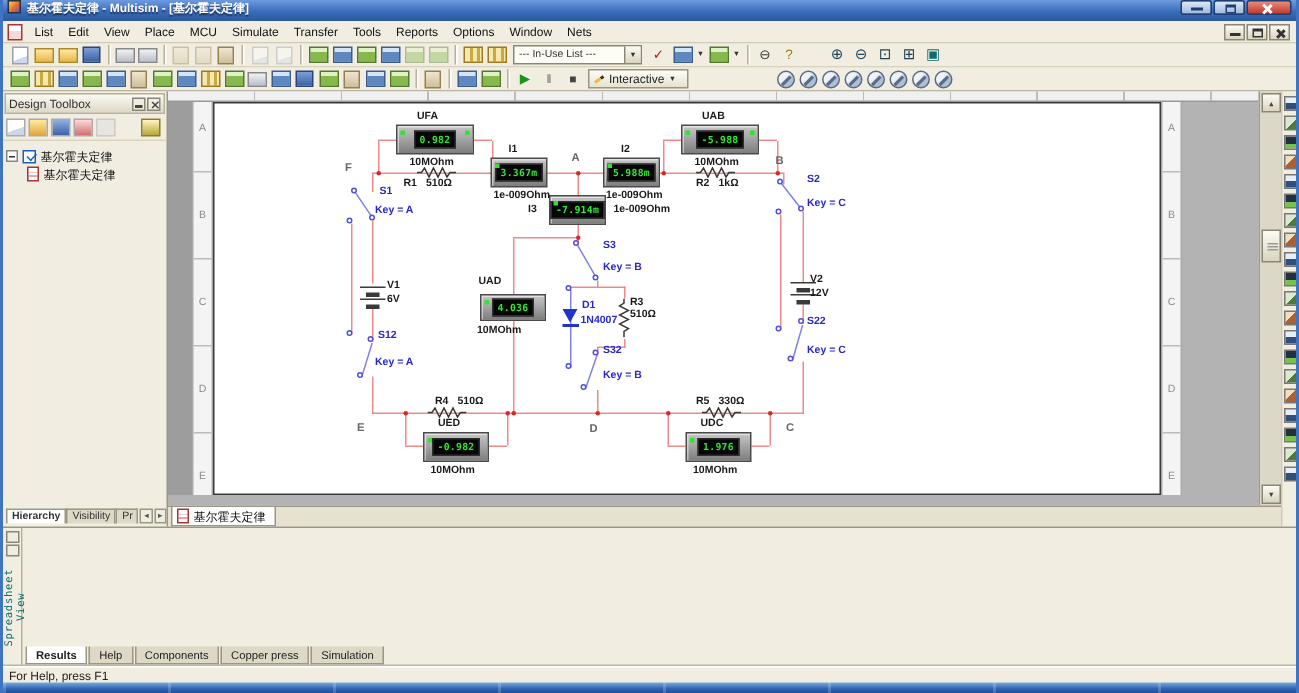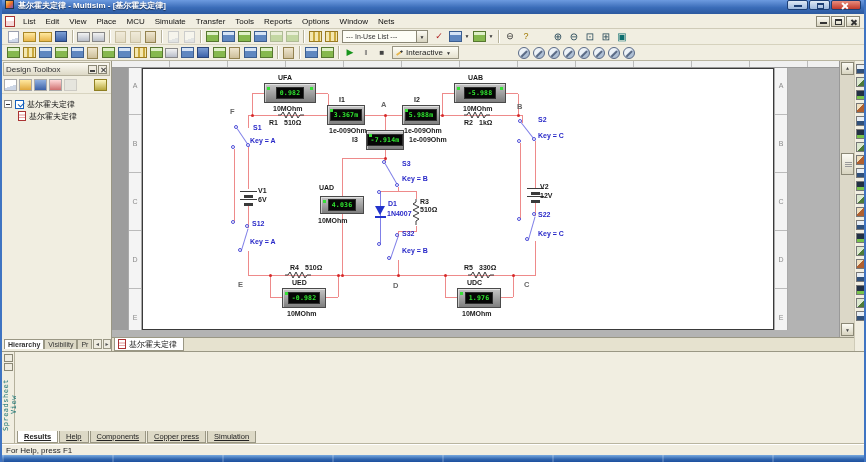--- a/index.html
+++ b/index.html
@@ -155,21 +155,21 @@
   .dio-bar{position:absolute;width:11px;height:2px;background:#2233cc;}
   
   .ssv{position:absolute;left:0;top:351px;width:866px;height:93px;background:#f1eee1;z-index:7;border-top:1px solid #9a9784;}
   .ssv-strip{position:absolute;left:0;top:0;width:13px;height:93px;border-right:1px solid #b5b19c;}
   .ssv-vtxt{position:absolute;left:0px;top:16px;width:13px;height:74px;writing-mode:vertical-rl;transform:rotate(180deg);
      font-size:7px;color:#0e6e6e;text-align:center;letter-spacing:.5px;font-family:"DejaVu Sans Mono",monospace;}
   .ssv-btn{position:absolute;left:2px;width:9px;height:8px;border:1px solid #8a8775;background:#efece0;}
   .ssv-content{position:absolute;left:15px;top:2px;right:4px;height:76px;background:#fff;border:1px solid #8a8775;}
   .ssv-msg{position:absolute;left:14px;top:5px;font-size:8px;color:#111;}
   .ssv-tabs{position:absolute;left:15px;bottom:1px;display:flex;align-items:flex-end;}
-  .stab{font-size:7.5px;color:#222;border:1px solid #9a9784;border-top:none;padding:1px 6px;background:#ddd9c6;margin-right:1px;text-decoration:underline;}
+  .stab{font-size:7.5px;color:#222;border:1px solid #9a9784;border-top:none;padding:1px 6px;background:#ddd9c6;margin-right:1px;}
   .stab.active{background:#fff;font-weight:bold;}
   
   .statusbar{position:absolute;left:0;top:444px;width:866px;height:11px;background:#f1eee1;border-top:1px solid #fff;
      box-shadow:0 -1px 0 #b9b5a0;font-size:8px;color:#222;display:flex;align-items:center;padding-left:4px;z-index:8;}
   .taskbar{position:absolute;left:0;top:455px;width:866px;height:7px;z-index:8;
      background:linear-gradient(180deg,#79aae0,#2f64ad 60%,#1d4f9e);
      background-image:repeating-linear-gradient(90deg,rgba(255,255,255,.18) 0 2px,transparent 2px 110px),
         linear-gradient(180deg,#79aae0,#2f64ad 60%,#1d4f9e);}
 </style>
 </head>

